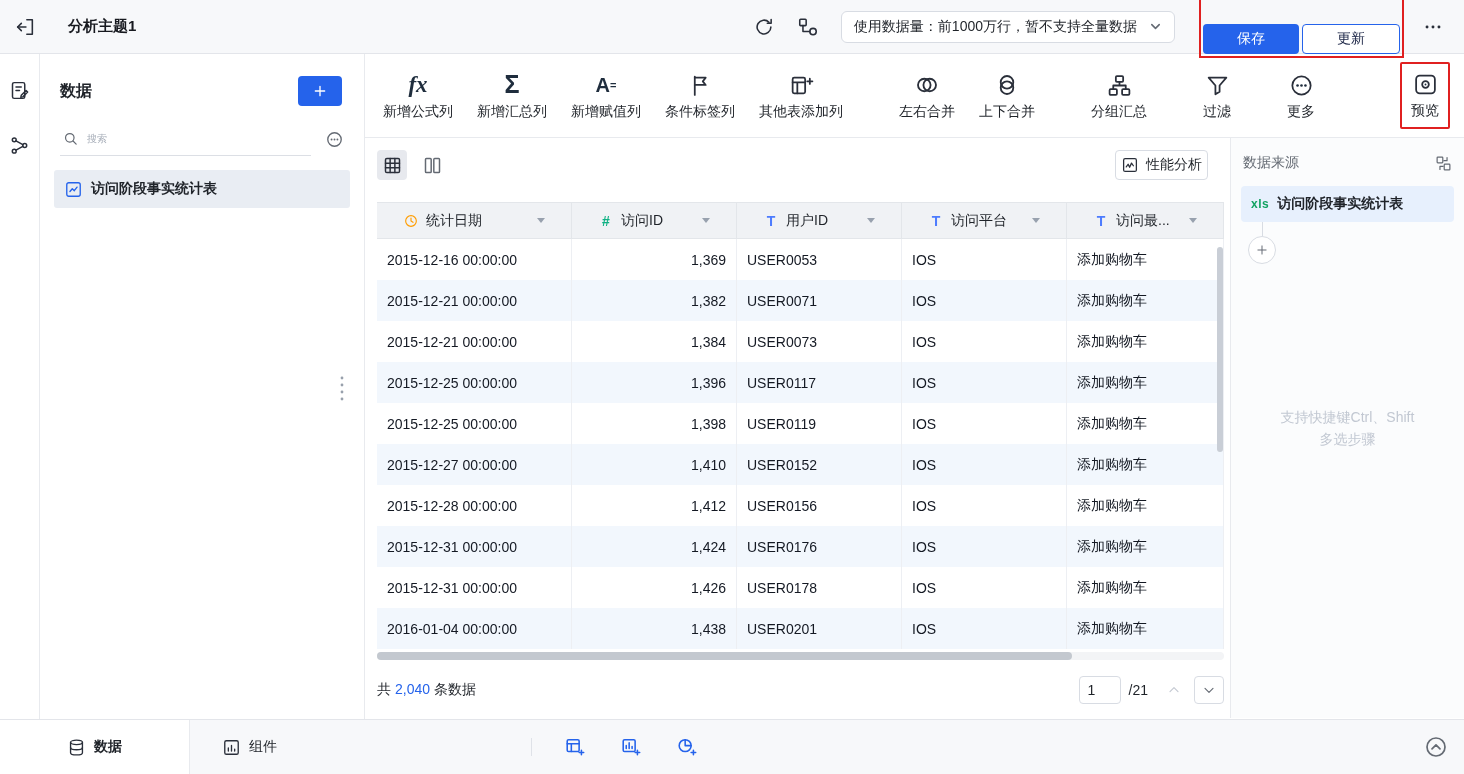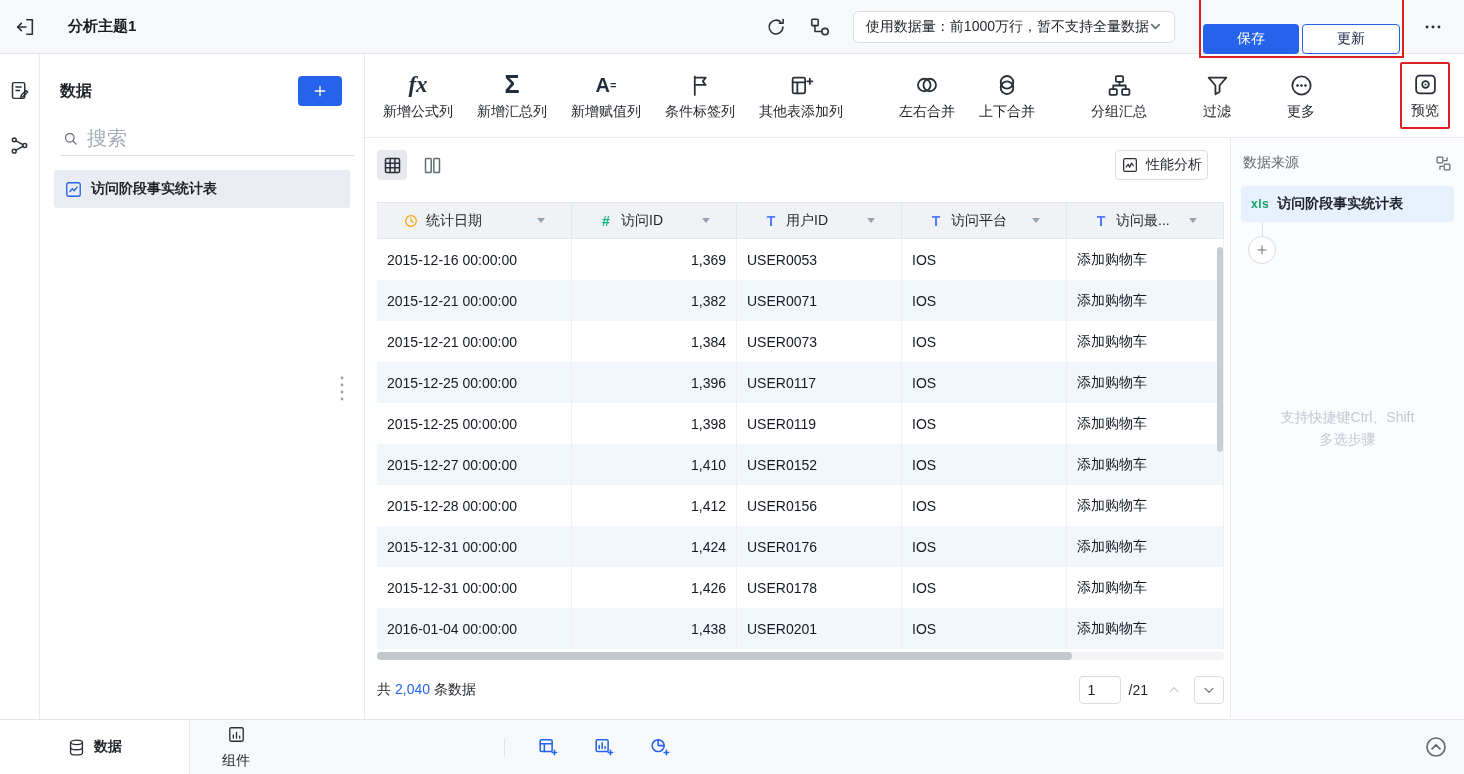--- a/index.html
+++ b/index.html
@@ -18,42 +18,42 @@
 
   
   .topbar { position:absolute; top:0; left:0; width:1464px; height:54px;
     background:#f7f8fa; border-bottom:1px solid #e3e5ea;
     display:flex; align-items:center; padding:0 16px 0 10px; z-index:5; }
   .iconbtn { background:none; border:none; padding:4px; cursor:pointer;
     display:flex; align-items:center; justify-content:center; }
   .topbar-title { font-weight:bold; font-size:15px; color:#17191f; margin-left:28px; }
   .topbar-right { margin-left:auto; display:flex; align-items:center; gap:14px; }
   .volume-select { height:32px; border:1px solid #d8dce3; border-radius:6px; background:#fff;
-    display:flex; align-items:center; gap:0; padding:0 12px; cursor:pointer; margin-left:4px; }
+    display:flex; align-items:center; gap:12px; padding:0 12px; cursor:pointer; margin-left:4px; }
   .save-group { display:flex; gap:3px; border:2px solid #e02020; padding:2px; margin-left:10px; }
   .btn { height:30px; border-radius:4px; font-size:14px; padding:0 34px; cursor:pointer; white-space:nowrap;margin-top:24px; }
   .btn-primary { background:#2563eb; color:#fff; border:none; }
   .btn-secondary { background:#fff; color:#172142; border:1px solid #2563eb; }
 
   
   .rail { position:absolute; top:54px; left:0; width:40px; height:665px; background:#fff;
     border-right:1px solid #e8eaee; display:flex; flex-direction:column; align-items:center;
     padding-top:22px; gap:26px; }
 
   
   .left-panel { position:absolute; top:54px; left:40px; width:325px; height:665px;
     background:#fff; border-right:1px solid #e8eaee; padding-top:16px; }
   .lp-head { display:flex; align-items:center; justify-content:space-between; padding:6px 22px 12px 20px; }
   .lp-title { font-size:16px; font-weight:bold; }
   .add-btn { width:44px; height:30px; background:#2563eb; border:none; border-radius:4px;
     display:flex; align-items:center; justify-content:center; cursor:pointer; }
   .search-wrap { display:flex; align-items:center; margin:4px 16px 0 20px; gap:10px; }
   .search-row { flex:1; display:flex; align-items:center; gap:8px; border-bottom:1px solid #dcdfe5;
     height:34px; padding:0 2px; }
-  .search-input { border:none; outline:none; flex:1; font-size:20px; background:transparent; color:#1f2329; min-width:0; }
+  .search-input { border:none; outline:none; flex:1; font-size:10px; background:transparent; color:#1f2329; min-width:0; }
   .search-input::placeholder { color:#a6adb8; }
   .lp-item { margin:14px 14px 0; height:38px; display:flex; align-items:center; gap:8px;
     padding:0 10px; border-radius:3px; cursor:pointer; }
   .lp-item.selected { background:#e9edf3; }
   .lp-item-label { font-weight:bold; font-size:14px; white-space:nowrap; }
   .resize-handle { position:absolute; left:336px; top:370px; width:12px; height:36px;
     display:flex; align-items:center; justify-content:center; cursor:col-resize; z-index:6; }
 
   
   .workspace { position:absolute; top:54px; left:365px; width:1099px; height:665px; background:#fff; }
@@ -119,21 +119,21 @@
     margin-left:17px; display:flex; align-items:center; justify-content:center; cursor:pointer; }
   .rp-hint { position:absolute; top:268px; left:0; right:0; text-align:center; color:#c2c8d2;
     font-size:14px; line-height:22px; }
 
   
   .bottombar { position:absolute; left:0; bottom:0; width:1464px; height:55px; background:#f7f8fa;
     border-top:1px solid #e3e5ea; display:flex; align-items:center; z-index:5; }
   .btab { height:100%; display:flex; align-items:center; justify-content:center; gap:8px;
     font-size:14px; color:#1f2329; cursor:pointer; }
   .btab.active { width:190px; background:#fff; border-right:1px solid #e8eaee; font-weight:bold; }
-  .btab.plain { padding:0 26px; margin-left:6px;flex-direction:column; }
+  .btab.plain { padding:0 26px; margin-left:6px; }
   .bb-divider { width:1px; height:18px; background:#dfe2e8; margin-left:228px; }
   .bb-icons { display:flex; gap:26px; margin-left:28px; }
   .collapse-btn { margin-left:auto; margin-right:16px; background:none; border:none; cursor:pointer;
     display:flex; align-items:center; }
 </style>
 </head>
 <body>
 
 <header class="topbar">
   <button class="iconbtn">

